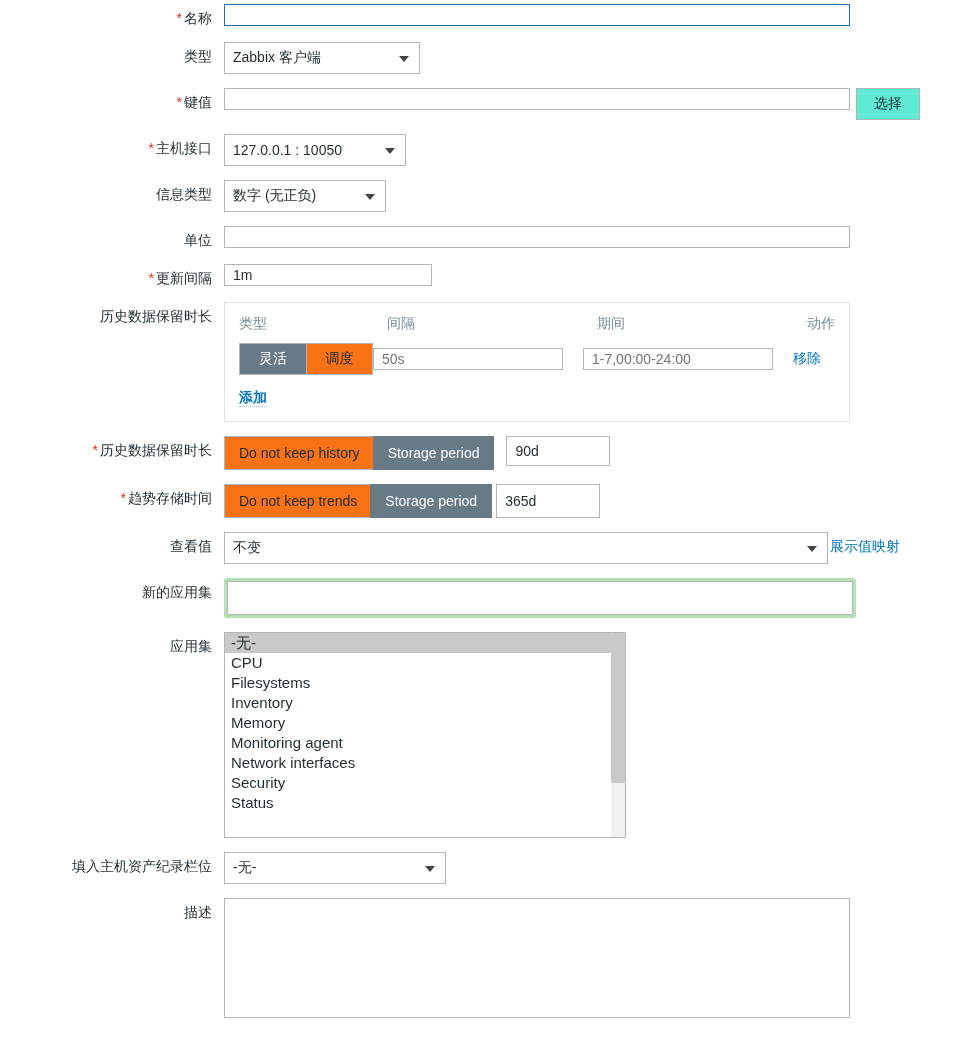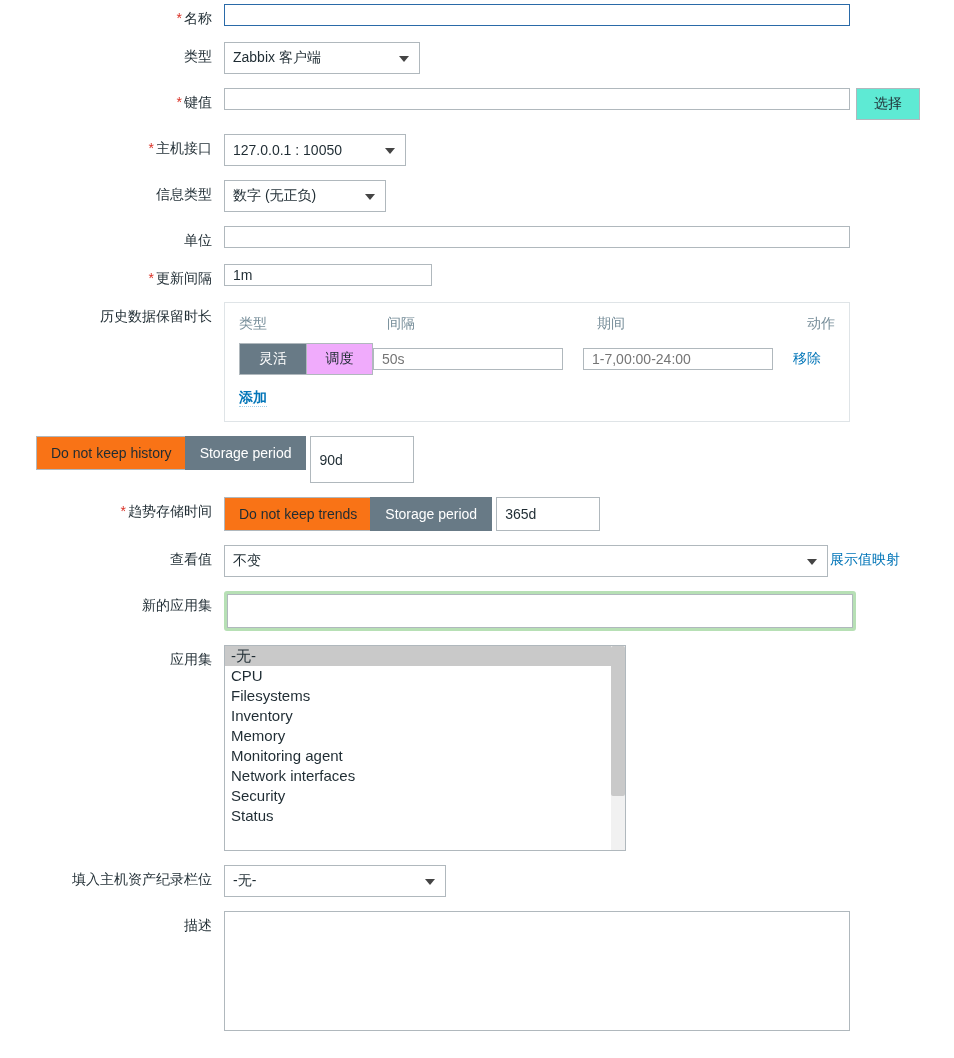--- a/index.html
+++ b/index.html
@@ -88,21 +88,21 @@
     border: 1px solid #b0b8bd;
     height: 32px;
     overflow: hidden;
   }
   .seg-btn {
     width: 66px;
     display: inline-flex; align-items: center; justify-content: center;
     font-size: 14px;
     cursor: pointer;
     border: 0;
-    background: #f0abfc;
+    background: #f97316;
     color: #1f2c33;
   }
   .seg-btn.active { background: #687a86; color: #fff; }
   .link { color: #0275b8; cursor: pointer; font-size: 14px; }
   .link-u { color: #0275b8; cursor: pointer; font-size: 14px; border-bottom: 1px dotted #9ecde8; padding-bottom: 1px; font-weight: bold; }
   .add-row { margin-top: 14px; }
 
   
   .seg2 {
     height: 34px;
@@ -247,24 +247,25 @@
           <span class="link" style="margin-left:20px">移除</span>
         </div>
         <div class="add-row">
           <span class="link-u">添加</span>
         </div>
       </div>
     </div>
   </div>
 
   <div class="row">
+    <div class="label-col"><span class="req">*</span><span>历史数据保留时长</span></div>
     <div class="field-col">
       <div class="seg2" style="border-right:0">Do not keep history</div>
       <div class="seg2 active">Storage period</div>
-      <input class="txt" style="width: 104px; margin-left: 4px; height: 47px;" value="90d">
+      <input class="txt" style="width: 104px; margin-left: 12px; height: 30px;" value="90d">
     </div>
   </div>
 
   <div class="row">
     <div class="label-col"><span class="req">*</span><span>趋势存储时间</span></div>
     <div class="field-col">
       <div class="seg2" style="border-right:0">Do not keep trends</div>
       <div class="seg2 active">Storage period</div>
       <input class="txt" style="width: 104px; margin-left: 4px; height: 34px;" value="365d">
     </div>

